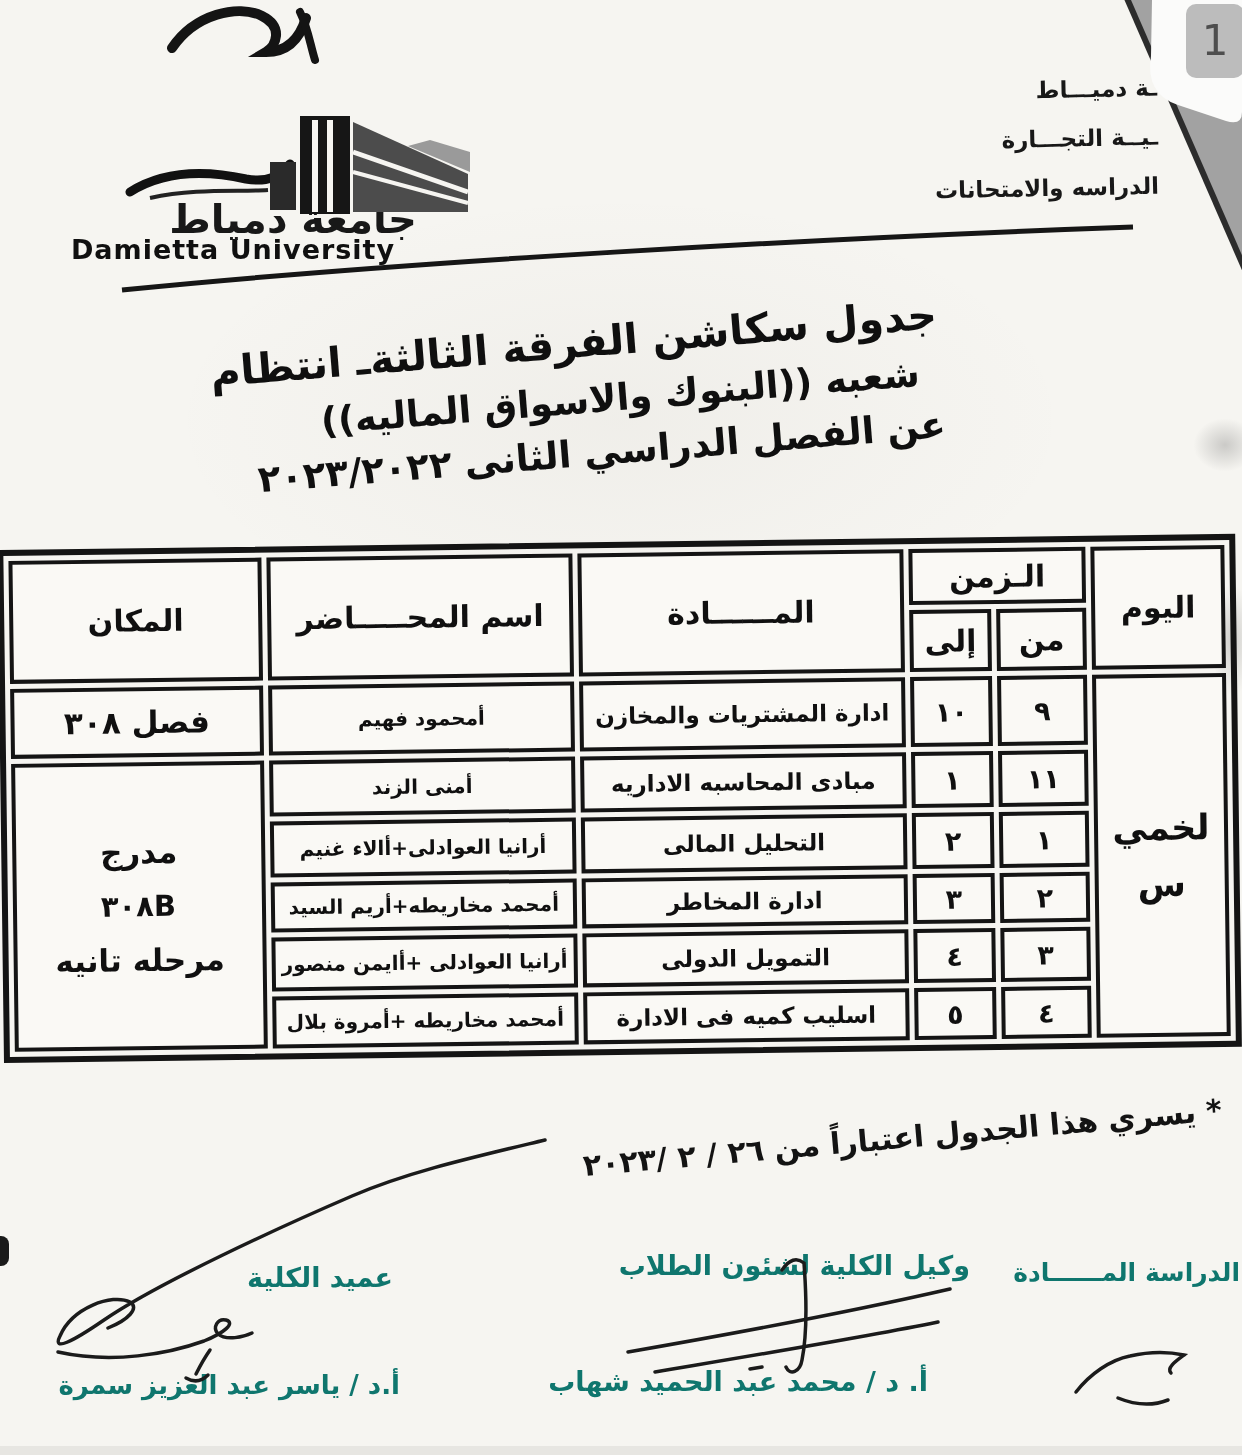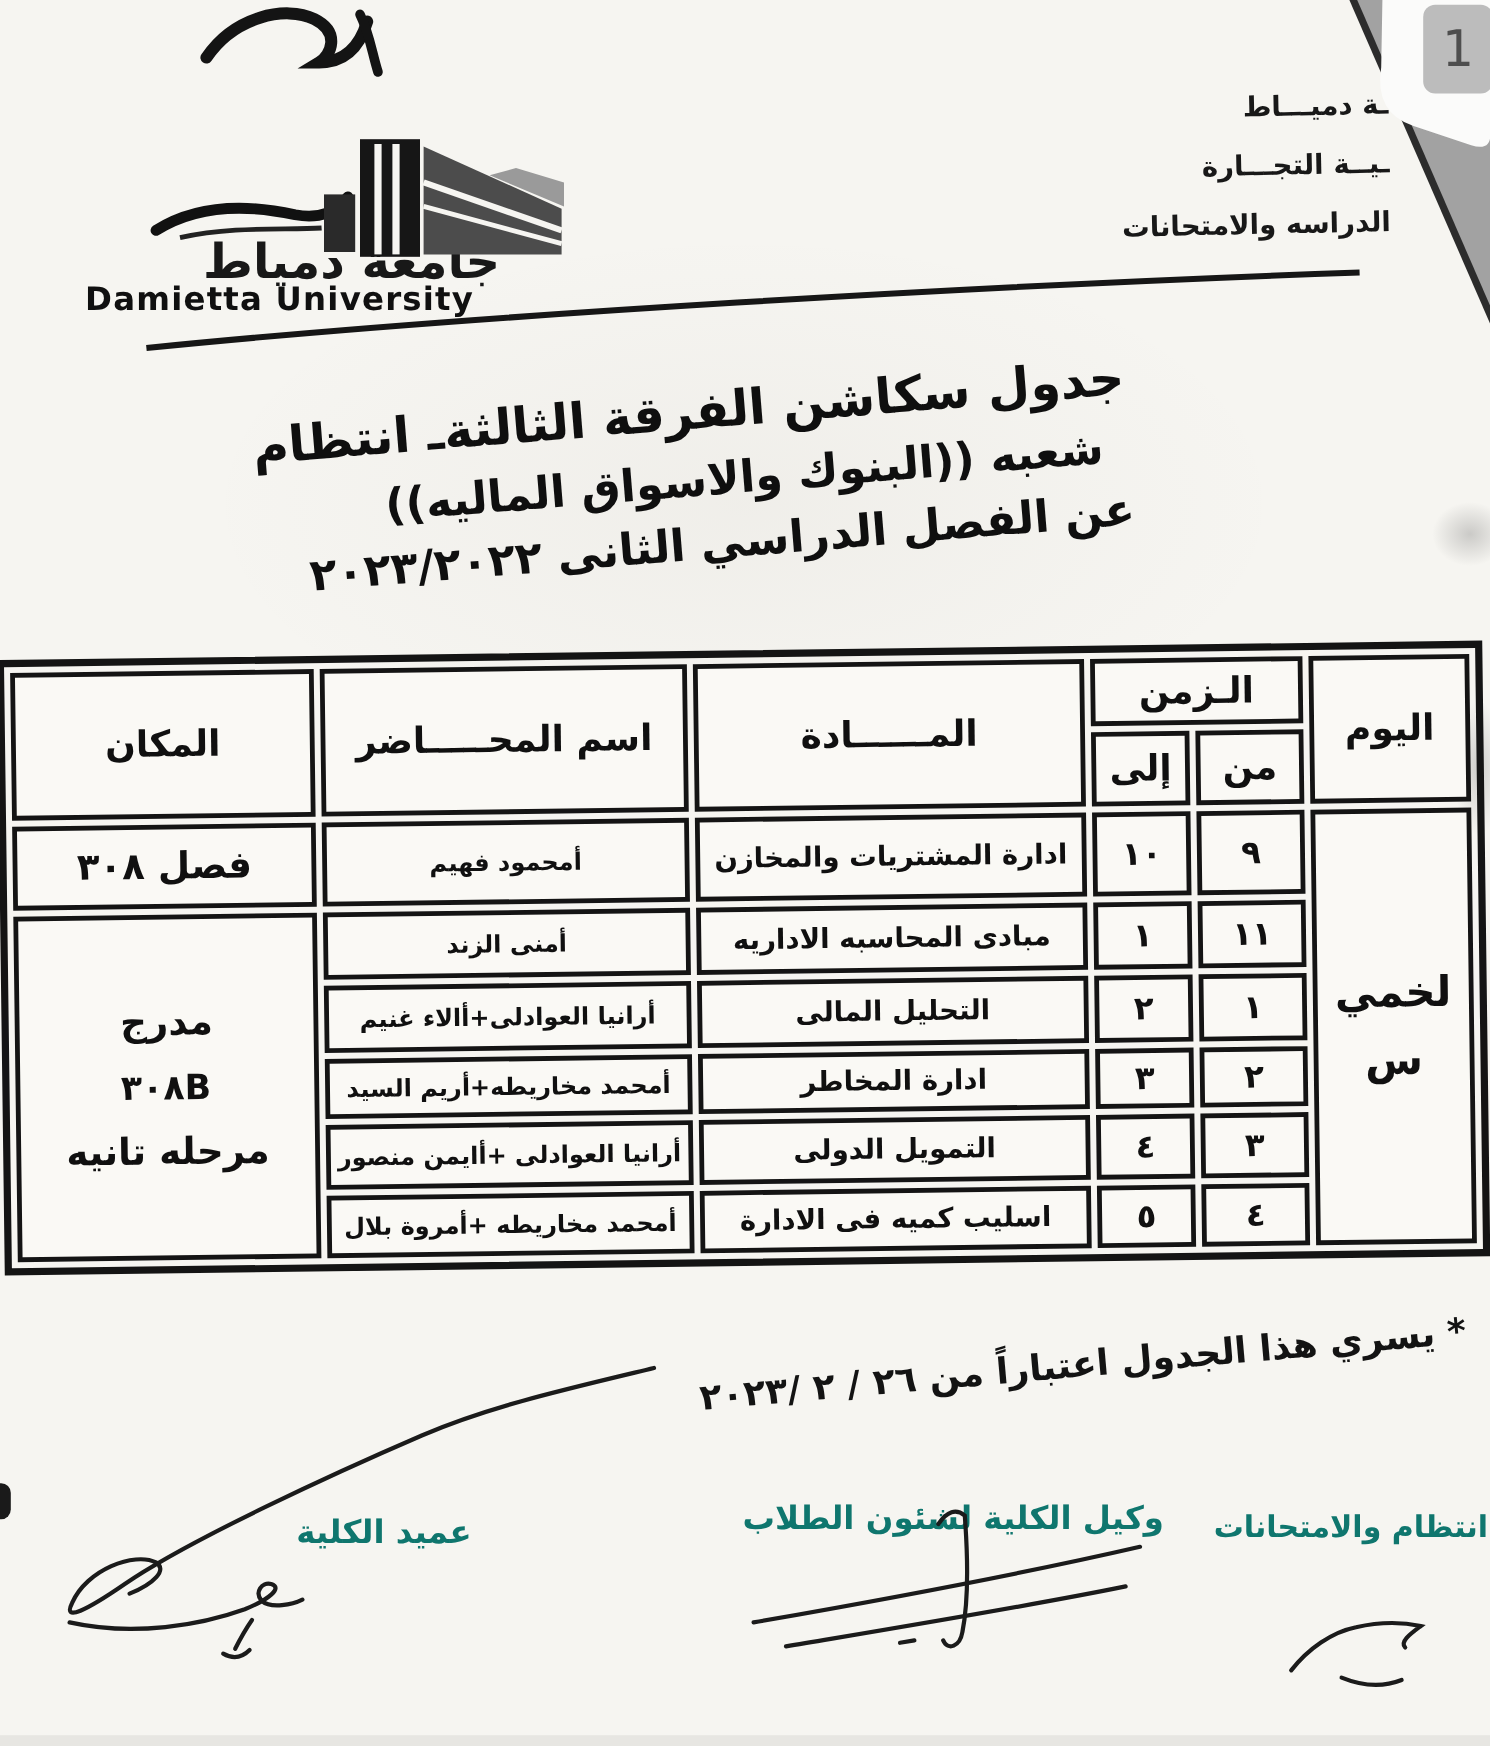--- a/index.html
+++ b/index.html
@@ -219,23 +219,25 @@
           <td class="time">٥</td>
           <td class="subj">اسليب كميه فى الادارة</td>
           <td class="lect">أمحمد مخاريطه +أمروة بلال</td>
         </tr>
       </tbody>
     </table>
   </div>
 
   <div class="txt note" dir="rtl">* يسري هذا الجدول اعتباراً من ٢٦ / ٢ /٢٠٢٣</div>
 
-  <div class="txt sig sig-right-title" dir="rtl">انتظام والامتحانات</div>
+  <div class="txt sig sig-right-title" dir="rtl">الدراسة المــــــادة</div>
   <div class="txt sig sig-center-title" dir="rtl">وكيل الكلية لشئون الطلاب</div>
+  <div class="txt sig sig-center-name" dir="rtl">أ. د / محمد عبد الحميد شهاب</div>
   <div class="txt sig sig-left-title" dir="rtl">عميد الكلية</div>
+  <div class="txt sig sig-left-name" dir="rtl">أ.د / ياسر عبد العزيز سمرة</div>
 
   <svg class="corner" width="1242" height="300" viewBox="0 0 1242 300">
     <path d="M1128,0 L1242,0 L1242,268 Z" fill="#a2a2a2"></path>
     <path d="M1126,-4 L1246,272" stroke="#2c2c2c" stroke-width="6" fill="none"></path>
     <path d="M1152,0 L1242,0 L1242,112 Q1242,126 1226,121 L1178,105 Q1145,94 1151,56 Z" fill="#fbfbfa"></path>
   </svg>
   <div class="page-badge">1</div>
 
   <div class="edge-mark"></div>
   <div class="bottom-strip"></div>

